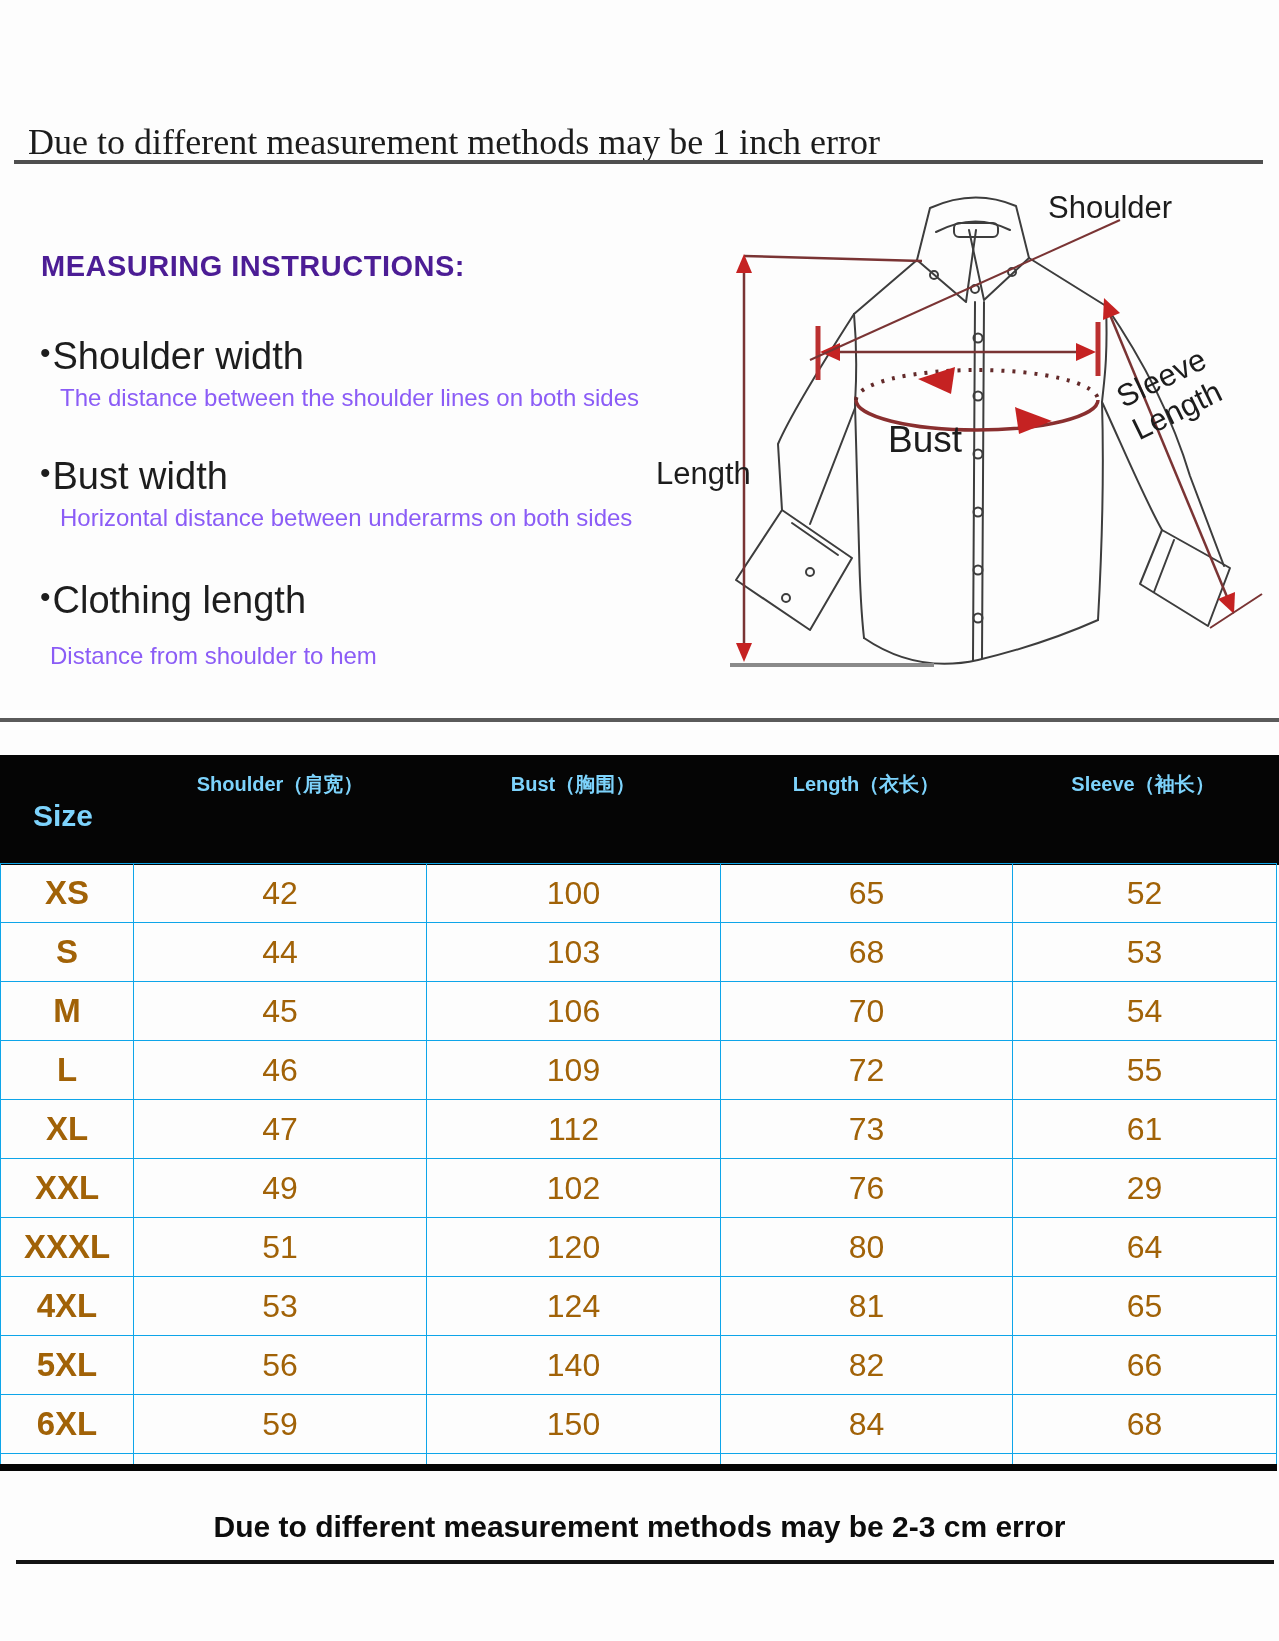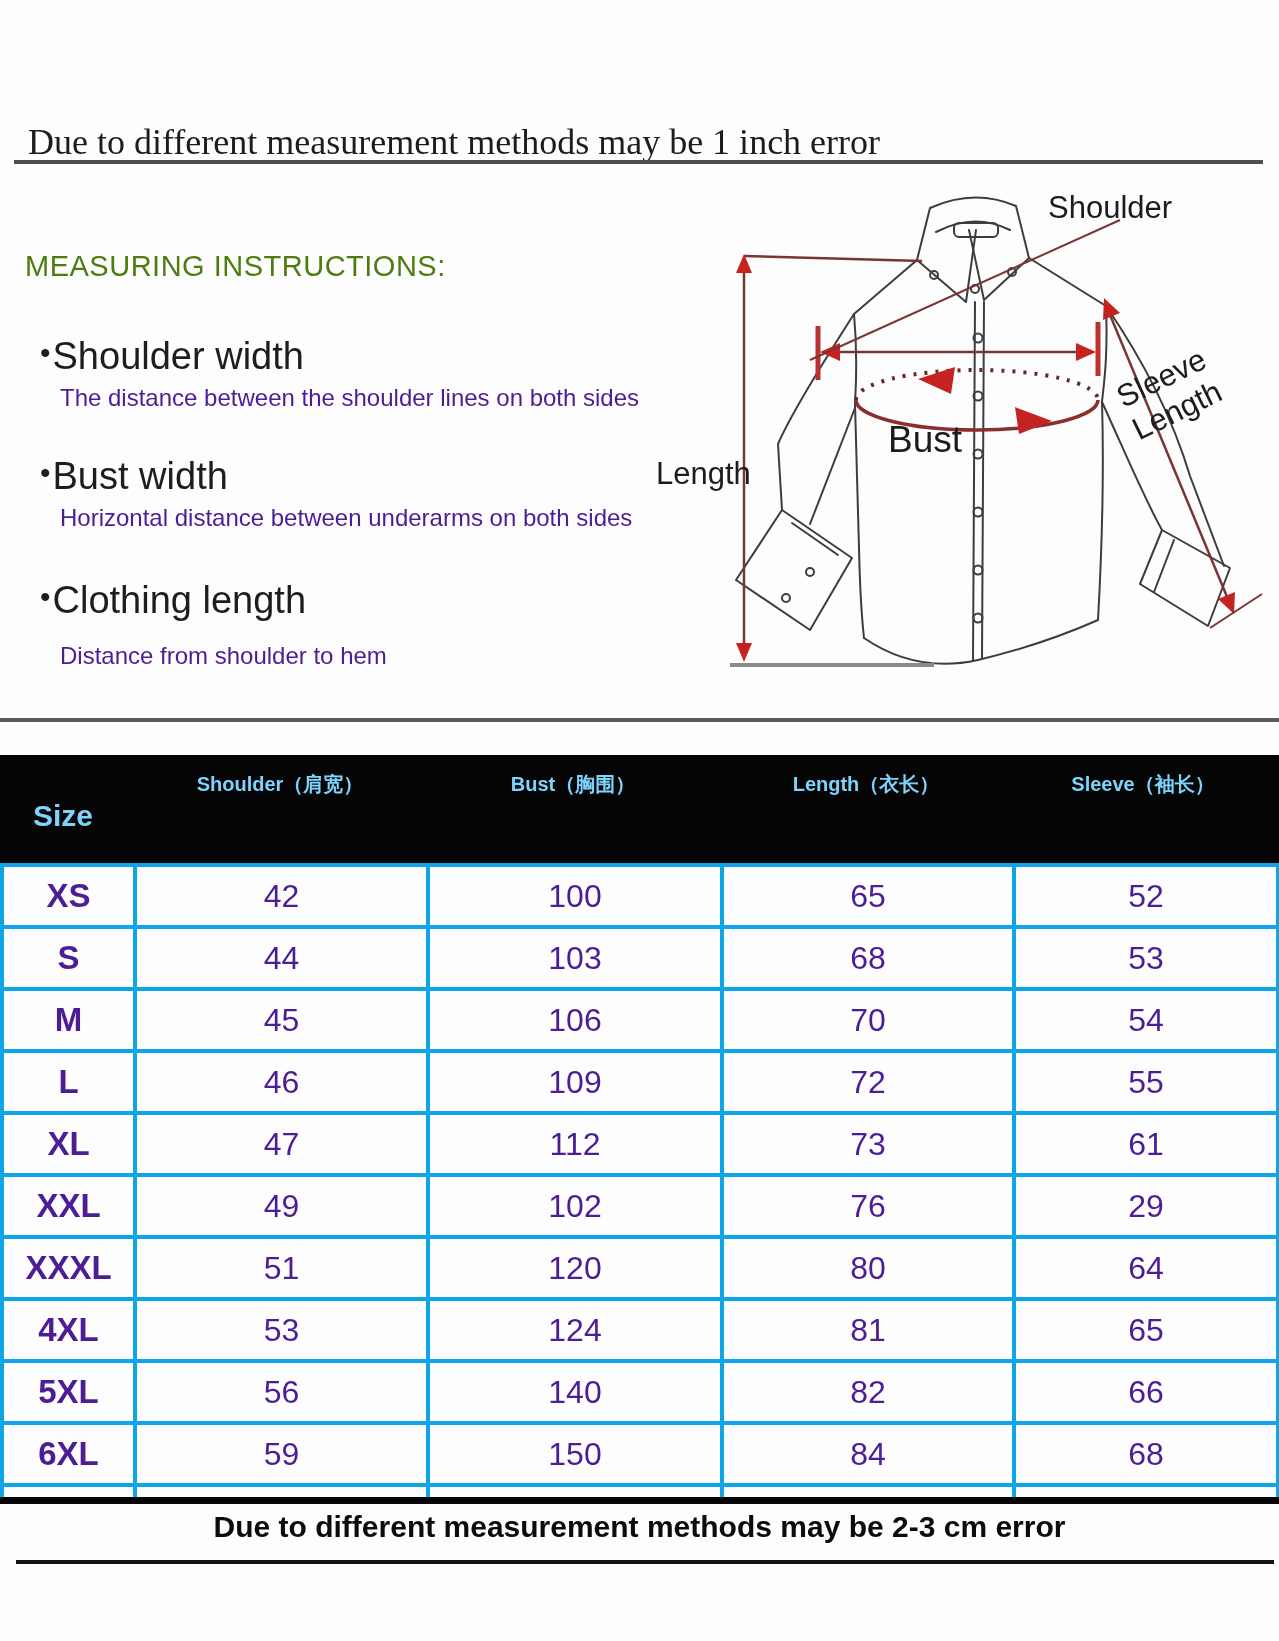--- a/index.html
+++ b/index.html
@@ -26,30 +26,30 @@
     font-family:"Liberation Serif",serif;
     font-size:36px;color:#1c1c1c;
     white-space:nowrap;
   }
   .rule-top{
     left:14px;top:160px;width:1249px;height:4px;
     background:#4f4f4f;
   }
 
   .instr-heading{
-    left:25px;top:250px;
-    font-size:29px;font-weight:400;color:#4d7c0f;
+    left:41px;top:250px;
+    font-size:29px;font-weight:700;color:#4c1d95;
     letter-spacing:0.5px;white-space:nowrap;
   }
   .instr-term{
     font-size:38px;color:#1d1d1d;line-height:1.1;white-space:nowrap;
   }
   .instr-term .bullet{font-size:30px;vertical-align:6px;margin-right:2px;}
   .instr-desc{
-    font-size:24px;color:#4c1d95;line-height:1.15;white-space:nowrap;
+    font-size:24px;color:#8b5cf6;line-height:1.15;white-space:nowrap;
   }
 
   .divider-mid{
     left:0;top:718px;width:1279px;height:4px;background:#5a5a5a;
   }
 
   .table-header{
     left:0;top:755px;width:1279px;height:110px;
     background:#050505;color:#7dd3fc;
   }
@@ -62,24 +62,24 @@
     position:absolute;left:33px;top:44px;
     font-size:30px;font-weight:700;
   }
 
   table.size-table{
     position:absolute;left:0;top:863px;width:1276px;
     border-collapse:collapse;table-layout:fixed;
     background:transparent;
   }
   table.size-table td{
-    border:4px solid #0ea5e9;
+    border:1px solid #0ea5e9;
     height:58px;
     text-align:center;vertical-align:middle;
-    font-size:32px;color:#4c1d95;
+    font-size:32px;color:#a16207;
     padding:0;
   }
   table.size-table td.size-cell{font-weight:700;font-size:33px;}
   table.size-table tr.stub td{
     height:10px;
     border-bottom:7px solid #050505;
   }
 
   .footer-note{
     left:0;top:1510px;width:1279px;
@@ -108,21 +108,21 @@
   <div class="abs instr-desc" style="left:60px;top:384px">The distance between the shoulder lines on both sides</div>
 
   <div class="abs" style="left:40px;top:456px">
     <div class="instr-term"><span class="bullet">•</span><span>Bust width</span></div>
   </div>
   <div class="abs instr-desc" style="left:60px;top:504px">Horizontal distance between underarms on both sides</div>
 
   <div class="abs" style="left:40px;top:580px">
     <div class="instr-term"><span class="bullet">•</span><span>Clothing length</span></div>
   </div>
-  <div class="abs instr-desc" style="left:60px;top:642px">Distance from shoulder to hem</div>
+  <div class="abs instr-desc" style="left:50px;top:642px">Distance from shoulder to hem</div>
 
   <svg class="abs" style="left:612px;top:168px" width="667" height="540" viewBox="0 0 667 540">
 
     <g stroke="#3d3d3d" stroke-width="2" fill="none" stroke-linejoin="round" stroke-linecap="round">
       <path d="M 305,92 L 318,40 Q 362,20 404,38 L 417,90"></path>
       <path d="M 324,64 Q 362,44 398,62"></path>
       <rect x="342" y="55" width="44" height="14" rx="5"></rect>
       <path d="M 305,92 L 354,134 L 364,62"></path>
       <path d="M 417,90 L 372,132 L 357,62"></path>
       <circle cx="322" cy="107" r="4"></circle>

